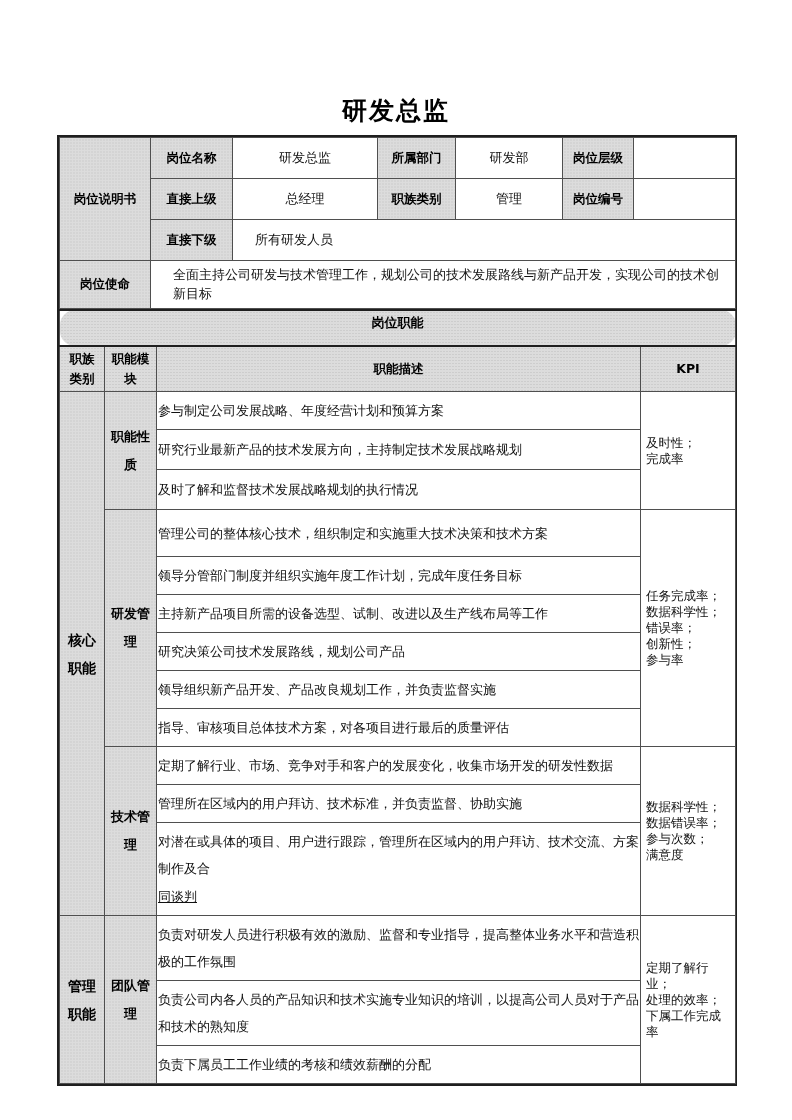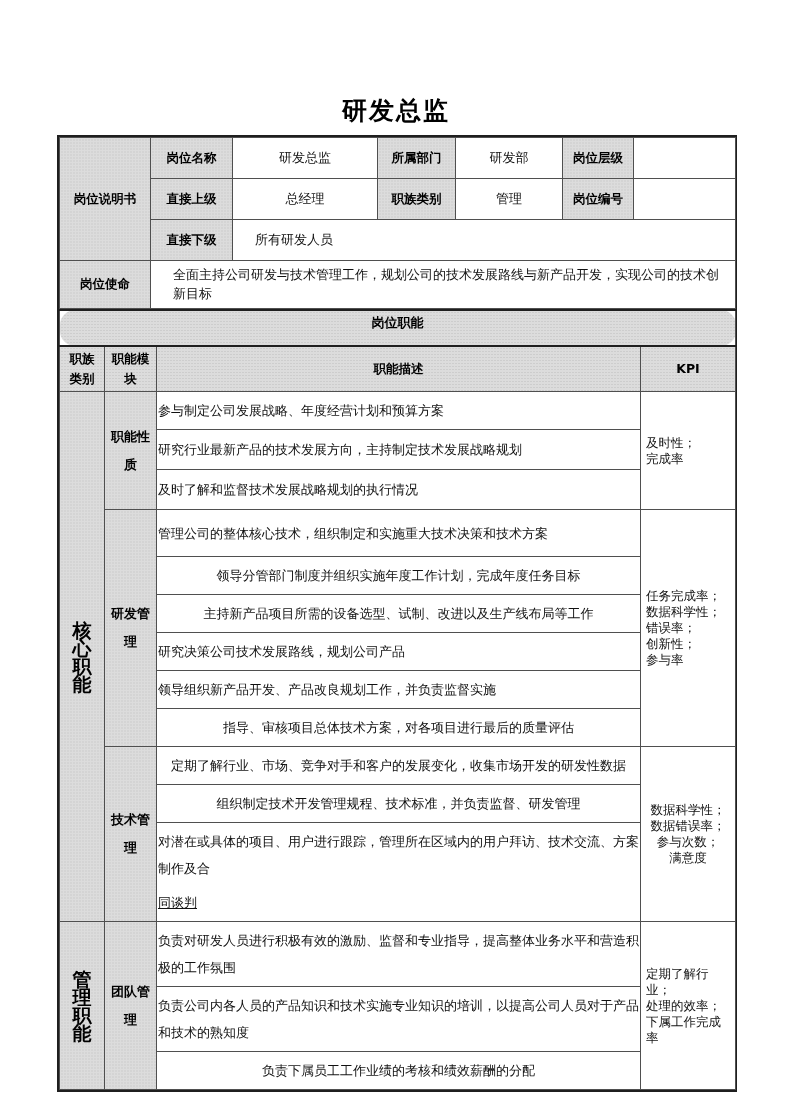--- a/index.html
+++ b/index.html
@@ -48,41 +48,41 @@
   }
   .val-c{text-align:center;}
   .val-l{text-align:left;padding-left:22px;}
   .banner-cell{
     border-top:2px solid var(--border-dark);
     border-bottom:2px solid var(--border-dark);
     text-align:center;font-size:13px;
     padding-bottom:12px;
   }
   .hdr{font-size:12.5px;line-height:20px;}
-  .nature{font-size:19px;line-height:18px;}
+  .nature{font-size:14px;line-height:28px;}
   .module{font-size:13px;line-height:28px;}
   .desc{
     text-align:left;padding:5px 1px;
     line-height:27px;
   }
-  .desc p + p{margin-top:7px;text-decoration:underline;}
+  .desc p + p{margin-top:1px;text-decoration:underline;}
   .kpi{
     text-align:left;padding:4px 5px;
     font-size:12.5px;line-height:16px;
     white-space:pre-line;vertical-align:middle;
   }
   
   tr.h26 td{height:41px;}
   tr.h48 td{height:48px;}
   tr.h36 td{height:36px;border-radius:15px;}
   tr.h44 td{height:44px;}
   tr.h38 td{height:38px;}
   tr.h40 td{height:40px;margin-top:20px;}
   tr.h47 td{height:47px;}
-  tr.h37 td{height:37px;text-align:center;}
+  tr.h37 td{height:37px;}
   tr.h60 td{height:60px;}
   tr.h80 td{height:80px;}
 </style>
 </head>
 <body>
 
 <div class="page">
 
   <div class="doc-title">研发总监</div>
 
@@ -209,21 +209,21 @@
         <td class="desc">
               <p>定期了解行业、市场、竞争对手和客户的发展变化，收集市场开发的研发性数据</p>
             </td>
         <td class="kpi" rowspan="3">数据科学性；
 数据错误率；
 参与次数；
 满意度</td>
       </tr>
       <tr class="h37">
         <td class="desc">
-              <p>组织制定技术开发管理规程、技术标准，并负责监督、研发管理</p>
+              <p>管理所在区域内的用户拜访、技术标准，并负责监督、协助实施</p>
             </td>
       </tr>
       <tr class="h80">
         <td class="desc">
           <p>对潜在或具体的项目、用户进行跟踪，管理所在区域内的用户拜访、技术交流、方案制作及合</p>
           <p>同谈判</p>
         </td>
       </tr>
 
       <tr class="h60">

